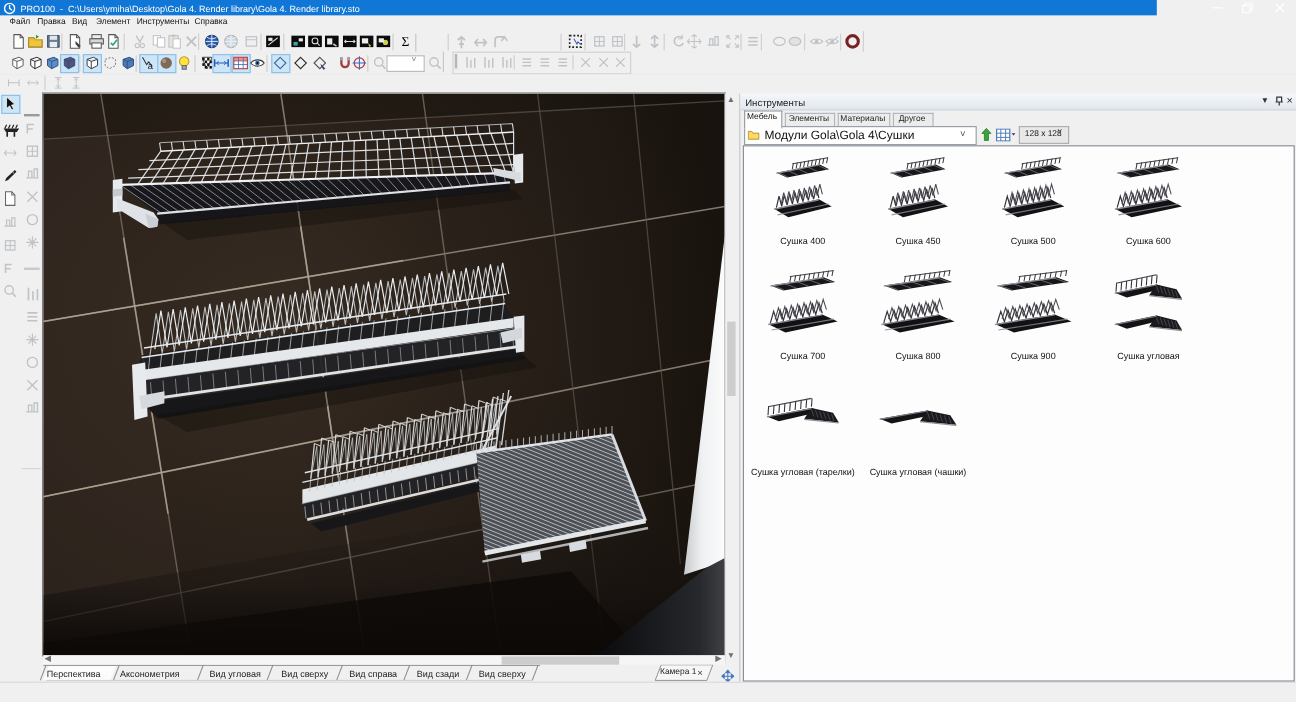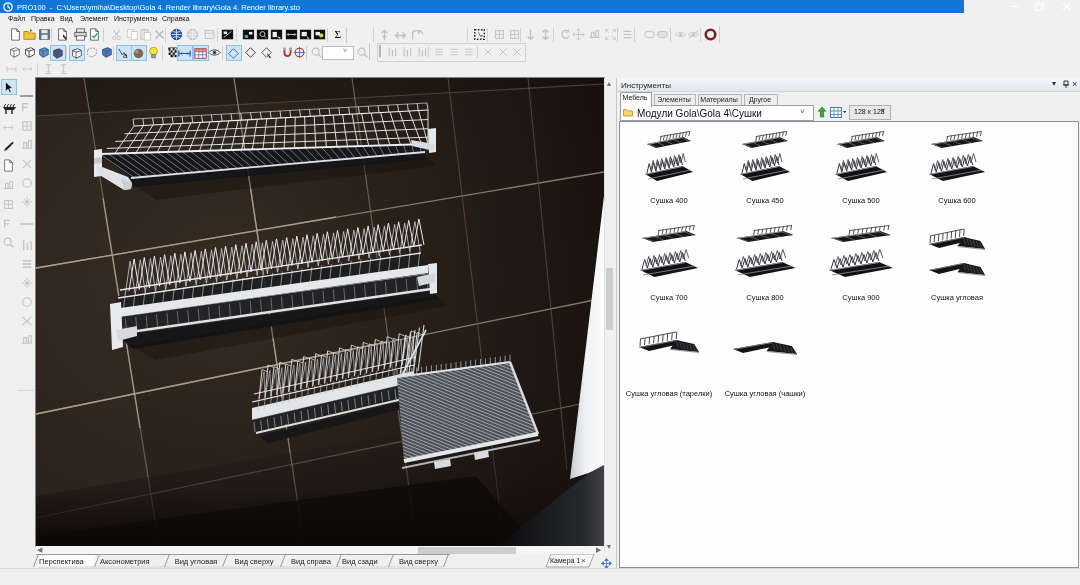--- a/index.html
+++ b/index.html
@@ -891,21 +891,21 @@
       <path d="M363.5 0 L358.5 13" stroke="#8e8e8e" stroke-width="0.9" fill="none"></path>
       <path d="M418.5 0 L413.5 13" stroke="#8e8e8e" stroke-width="0.9" fill="none"></path>
       <path d="M413.5 13 H8.5" stroke="#c8c8c8" stroke-width="0.7"></path>
       <path d="M521 0 L516 13 H559 L564 0 Z" fill="#f6f6f6" stroke="#8e8e8e" stroke-width="0.8"></path>
     </svg>
     <div class="abs" style="left:39px;top:556.5px;width:55px;font-size:7.5px;color:#222;white-space:nowrap;">Перспектива</div>
     <div class="abs" style="left:100px;top:556.5px;width:64px;font-size:7.5px;color:#222;text-align:left;white-space:nowrap;">Аксонометрия</div>
     <div class="abs" style="left:170px;top:556.5px;width:52px;font-size:7.5px;color:#222;text-align:center;white-space:nowrap;">Вид угловая</div>
     <div class="abs" style="left:228px;top:556.5px;width:52px;font-size:7.5px;color:#222;text-align:center;white-space:nowrap;">Вид сверху</div>
     <div class="abs" style="left:286px;top:556.5px;width:50px;font-size:7.5px;color:#222;text-align:center;white-space:nowrap;">Вид справа</div>
-    <div class="abs" style="left:342px;top:556.5px;width:46px;font-size:7.5px;color:#222;text-align:left;white-space:nowrap;">Вид сзади</div>
+    <div class="abs" style="left:342px;top:556.5px;width:46px;font-size:7.5px;color:#222;text-align:center;white-space:nowrap;">Вид сзади</div>
     <div class="abs" style="left:394px;top:556.5px;width:49px;font-size:7.5px;color:#222;text-align:center;white-space:nowrap;">Вид сверху</div>
     <div class="abs" style="left:550px;top:557px;font-size:7px;color:#222;">Камера 1</div>
     <div class="abs" style="left:581px;top:555.5px;font-size:8px;color:#444;">×</div>
     <svg class="abs" style="left:601px;top:558px" width="11" height="11" viewBox="0 0 13 13">
       <path d="M6.5 0.5 L8.5 3 h-4 z M6.5 12.5 L4.5 10 h4 z M0.5 6.5 L3 4.5 v4 z M12.5 6.5 L10 4.5 v4 z M6.5 2 v9 M2 6.5 h9" stroke="#4a78c0" fill="#4a78c0" stroke-width="1"></path>
     </svg>
     <div class="abs" style="left:0;top:568px;width:1080px;height:17px;background:#f0f0f0;border-top:1px solid #dadada;"></div>
     <div class="abs" style="left:616px;top:78px;width:464px;height:490px;background:#f0f0f0;border-left:1px solid #c8c8c8;"></div>
     <div class="abs" style="left:617px;top:78px;width:463px;height:13px;background:linear-gradient(#f4f7fa,#e2e8ef);border-bottom:1px solid #cdd5dd;"></div>
     <div class="abs" style="left:621px;top:81px;font-size:8px;color:#222;">Инструменты</div>

